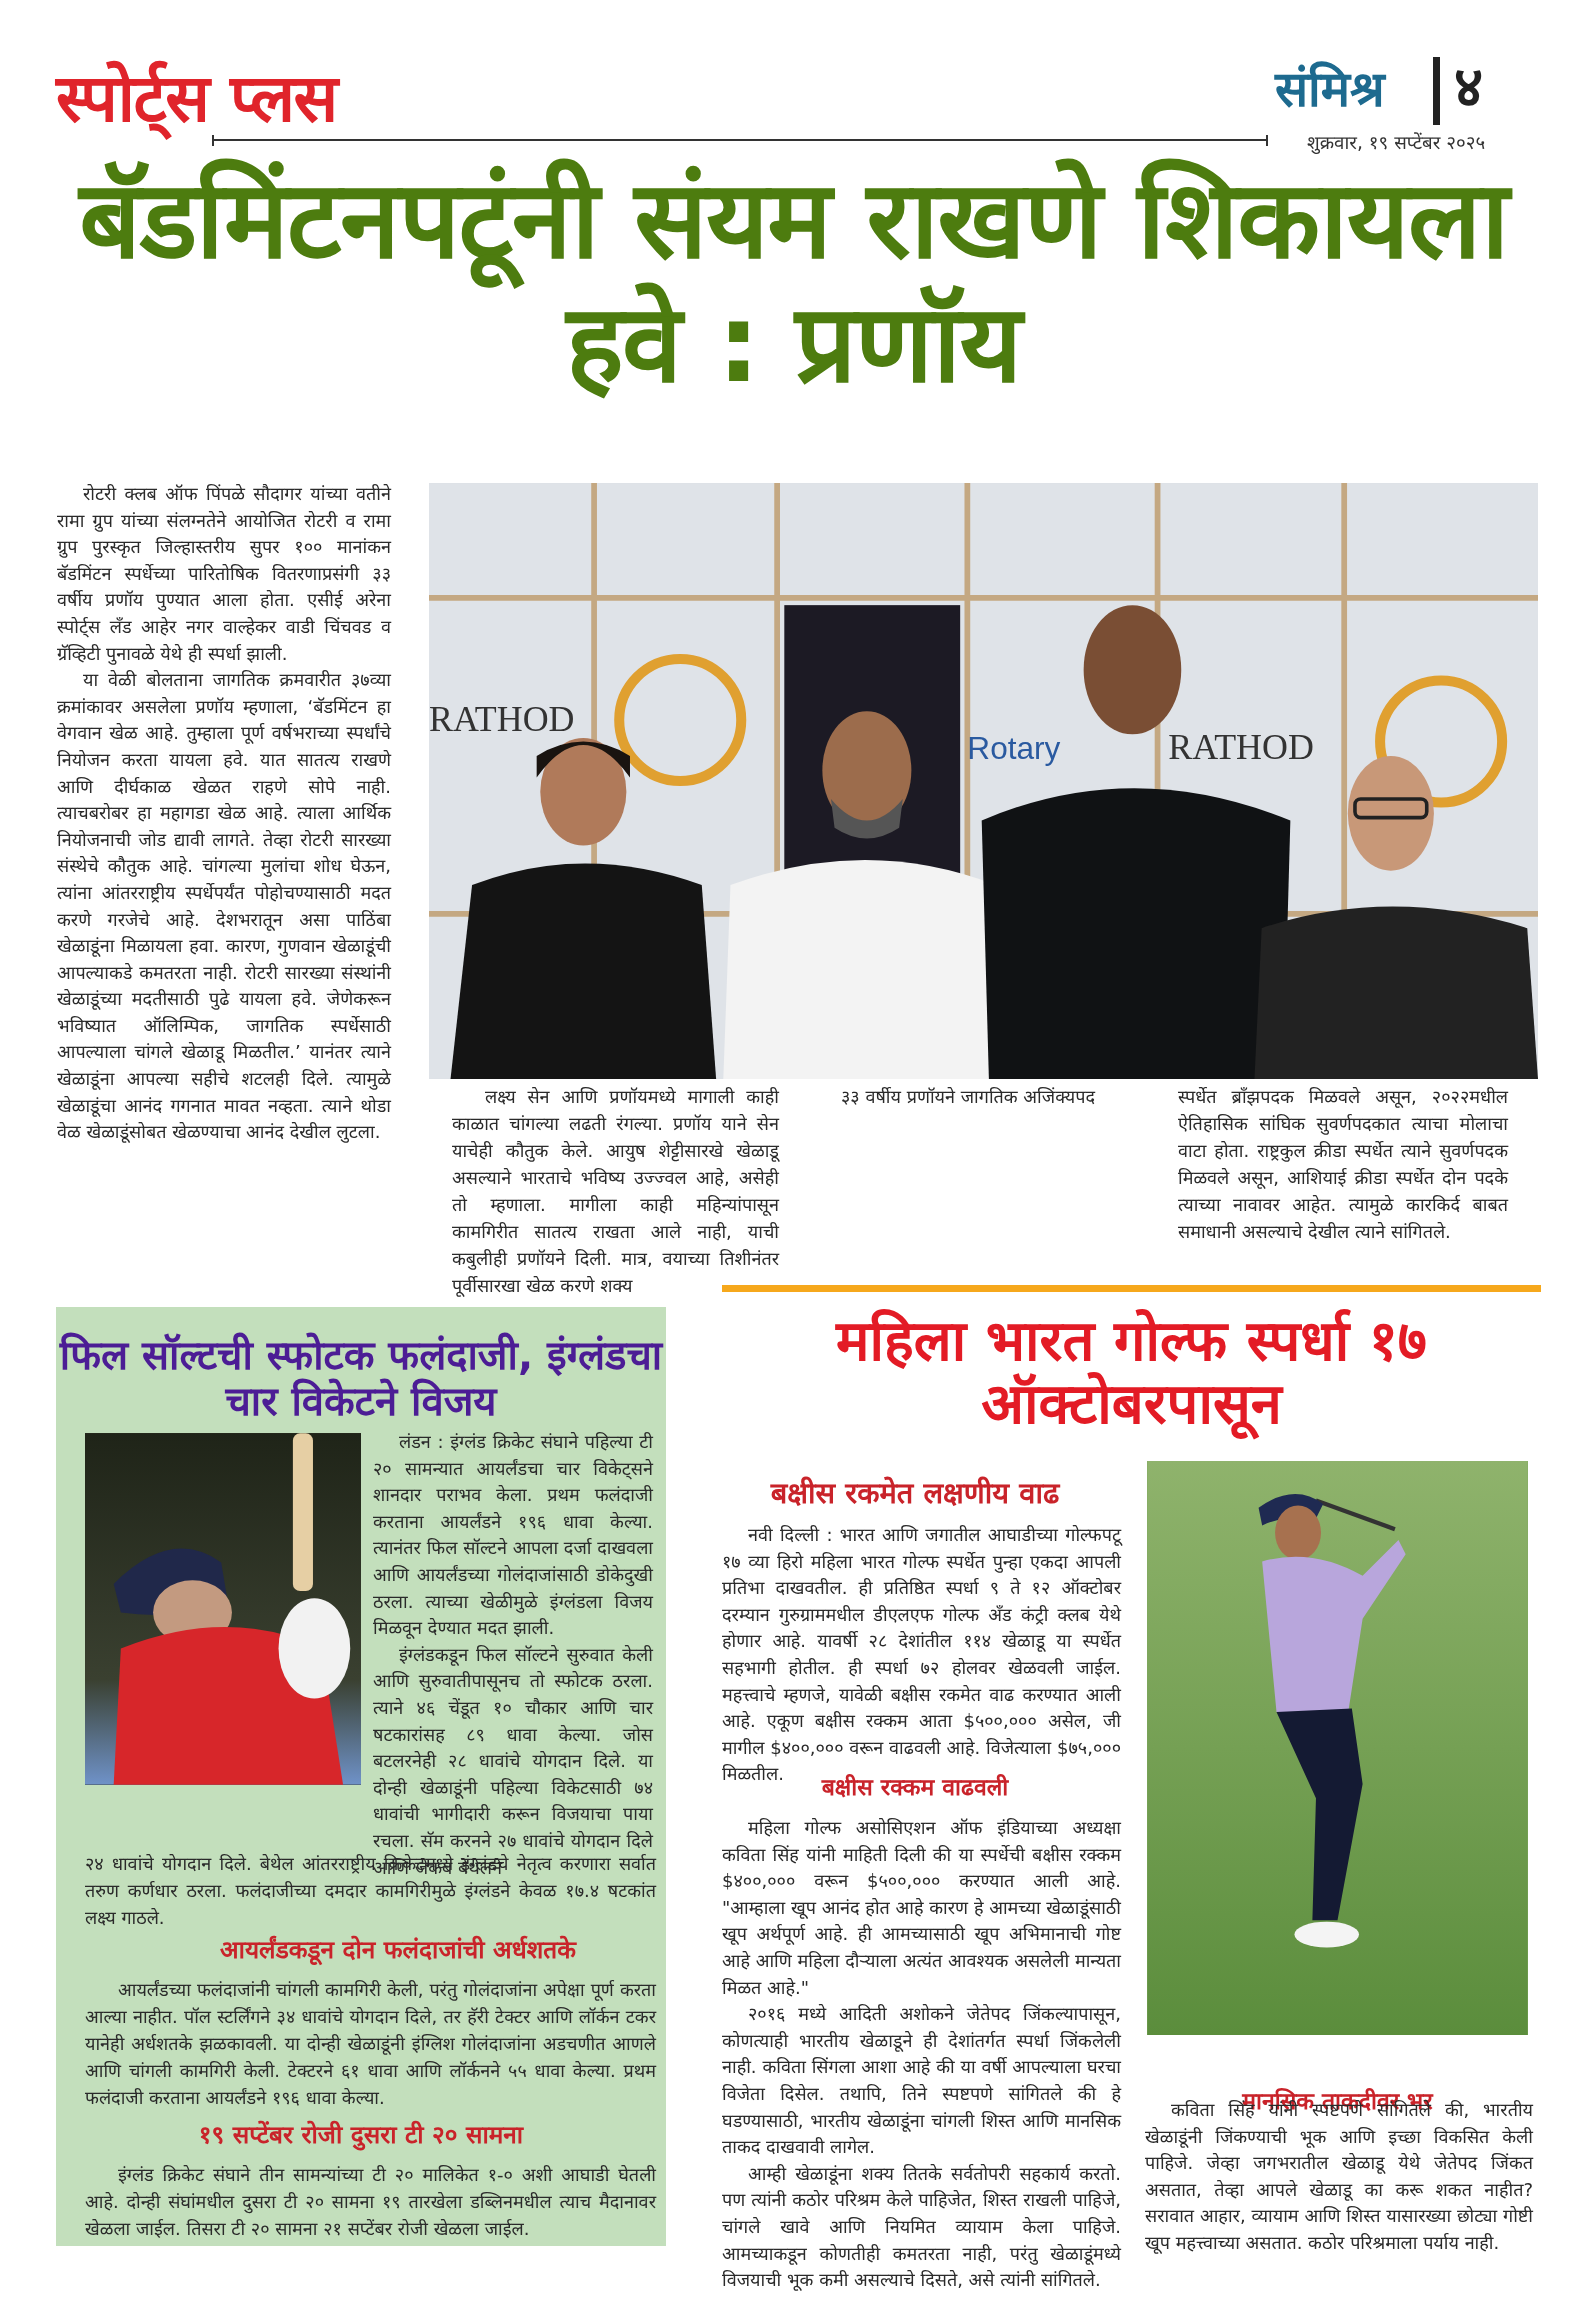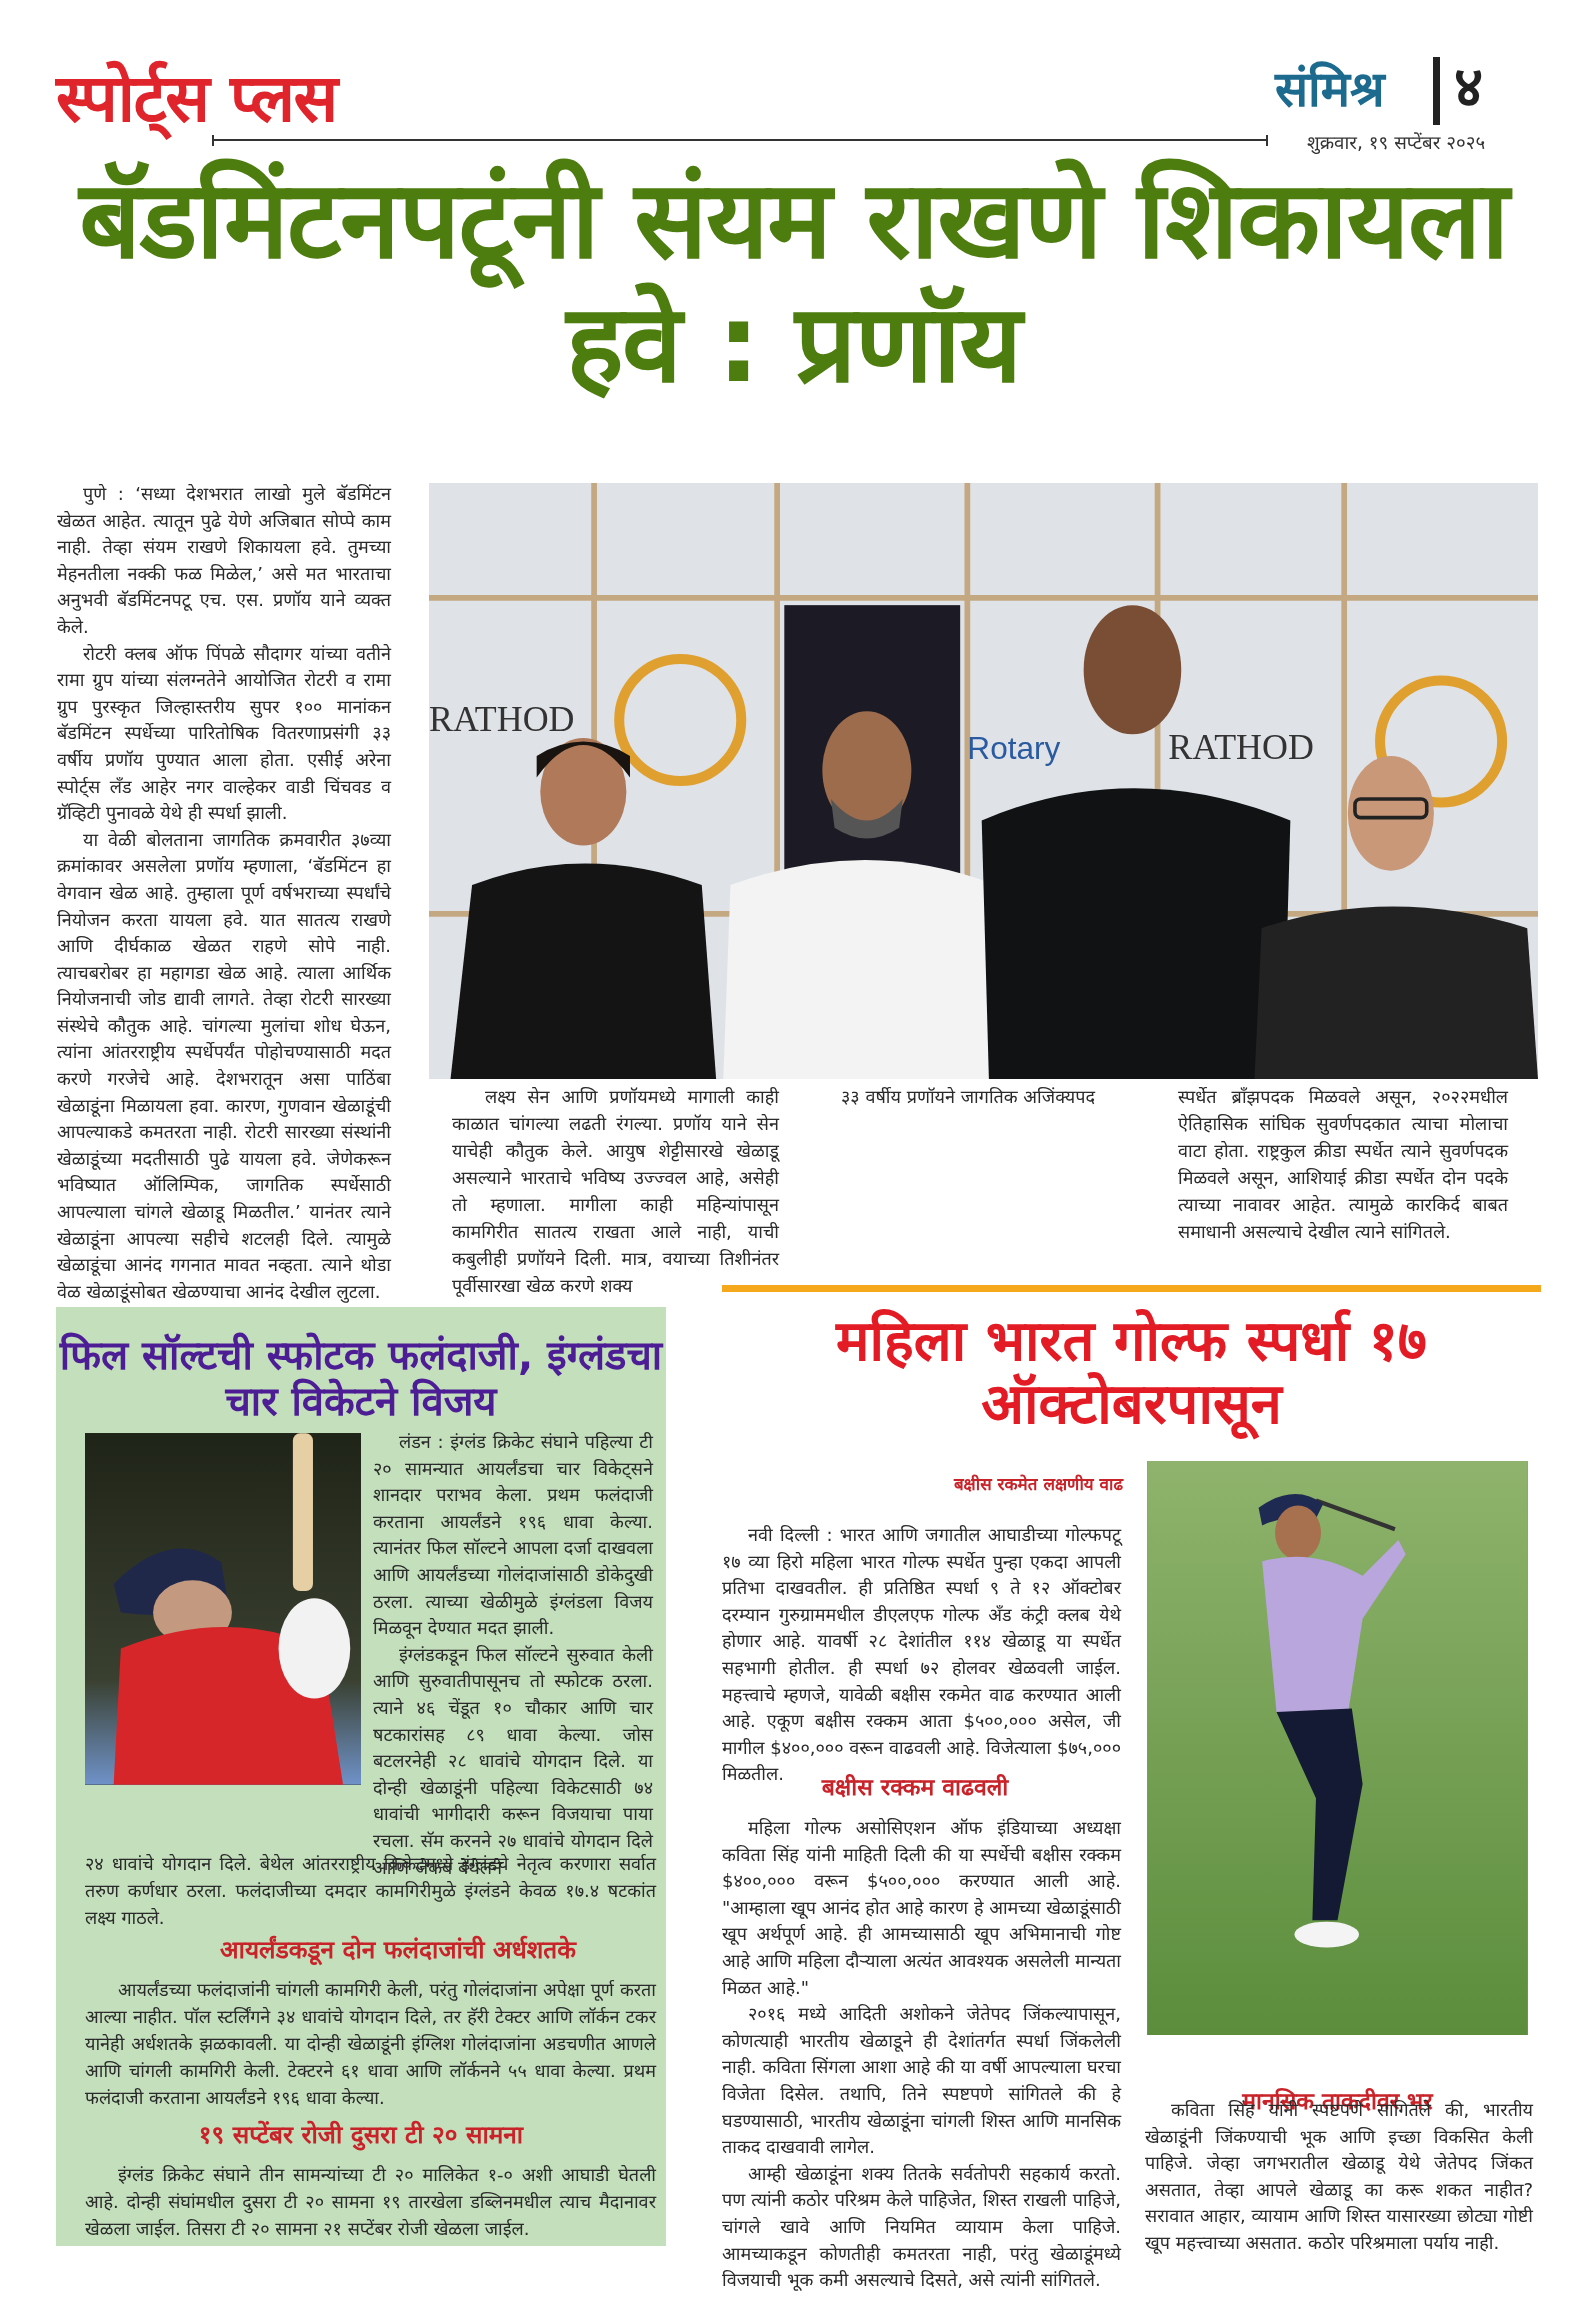--- a/index.html
+++ b/index.html
@@ -42,21 +42,21 @@
   .cricket-cont { left: 85px; top: 1850px; width: 571px; }
   .sub-red { text-align: center; font-weight: 900; color: #c9232a; }
   .cricket-sub1 { left: 56px; top: 1932px; width: 684px; font-size: 24.4px; }
   .cricket-body2 { left: 85px; top: 1976px; width: 571px; }
   .cricket-sub2 { left: 56px; top: 2117px; width: 610px; font-size: 24.4px; }
   .cricket-body3 { left: 85px; top: 2161px; width: 571px; }
 
   
   .yellow-rule { left: 722px; top: 1285px; width: 819px; height: 6.5px; background: #f6a81c; }
   .golf-head { left: 722px; top: 1310px; width: 819px; text-align: center; font-size: 56px; font-weight: 900; color: #e31b25; line-height: 1.12; }
-  .golf-sub1 { left: 707px; top: 1472px; width: 416px; font-size: 17px; text-align: right; }
+  .golf-sub1 { left: 707px; top: 1472px; width: 416px; font-size: 29px; }
   .golf-body1 { left: 722px; top: 1522px; width: 399px; }
   .golf-sub2 { left: 707px; top: 1770px; width: 416px; font-size: 23px; }
   .golf-body2 { left: 722px; top: 1815px; width: 399px; }
   .golf-photo { left: 1147px; top: 1461px; width: 381px; height: 574px; overflow: hidden; background: #7fa85f; }
   .golf-sub3 { left: 1147px; top: 2046px; width: 381px; font-size: 23px; margin-top: 38px; }
   .golf-body3 { left: 1145px; top: 2097px; width: 388px; }
 
   svg { display: block; }
 </style>
 </head>
@@ -65,21 +65,20 @@
 <div class="abs section-title">स्पोर्ट्स प्लस</div>
 <div class="abs header-rule"></div>
 <div class="abs section-name">संमिश्र</div>
 <div class="abs header-bar"></div>
 <div class="abs page-number">४</div>
 <div class="abs issue-date">शुक्रवार, १९ सप्टेंबर २०२५</div>
 
 <h1 class="abs headline">बॅडमिंटनपटूंनी संयम राखणे शिकायला हवे : प्रणॉय</h1>
 
 <div class="abs col-left body-text">
-  <p>पुणे : ‘सध्या देशभरात लाखो मुले बॅडमिंटन खेळत आहेत. त्यातून पुढे येणे अजिबात सोप्पे काम नाही. तेव्हा संयम राखणे शिकायला हवे. तुमच्या मेहनतीला नक्की फळ मिळेल,’ असे मत भारताचा अनुभवी बॅडमिंटनपटू एच. एस. प्रणॉय याने व्यक्त केले.</p>
   <p>रोटरी क्लब ऑफ पिंपळे सौदागर यांच्या वतीने रामा ग्रुप यांच्या संलग्नतेने आयोजित रोटरी व रामा ग्रुप पुरस्कृत जिल्हास्तरीय सुपर १०० मानांकन बॅडमिंटन स्पर्धेच्या पारितोषिक वितरणाप्रसंगी ३३ वर्षीय प्रणॉय पुण्यात आला होता. एसीई अरेना स्पोर्ट्स लॅंड आहेर नगर वाल्हेकर वाडी चिंचवड व ग्रॅव्हिटी पुनावळे येथे ही स्पर्धा झाली.</p>
   <p>या वेळी बोलताना जागतिक क्रमवारीत ३७व्या क्रमांकावर असलेला प्रणॉय म्हणाला, ‘बॅडमिंटन हा वेगवान खेळ आहे. तुम्हाला पूर्ण वर्षभराच्या स्पर्धांचे नियोजन करता यायला हवे. यात सातत्य राखणे आणि दीर्घकाळ खेळत राहणे सोपे नाही. त्याचबरोबर हा महागडा खेळ आहे. त्याला आर्थिक नियोजनाची जोड द्यावी लागते. तेव्हा रोटरी सारख्या संस्थेचे कौतुक आहे. चांगल्या मुलांचा शोध घेऊन, त्यांना आंतरराष्ट्रीय स्पर्धेपर्यंत पोहोचण्यासाठी मदत करणे गरजेचे आहे. देशभरातून असा पाठिंबा खेळाडूंना मिळायला हवा. कारण, गुणवान खेळाडूंची आपल्याकडे कमतरता नाही. रोटरी सारख्या संस्थांनी खेळाडूंच्या मदतीसाठी पुढे यायला हवे. जेणेकरून भविष्यात ऑलिम्पिक, जागतिक स्पर्धेसाठी आपल्याला चांगले खेळाडू मिळतील.’ यानंतर त्याने खेळाडूंना आपल्या सहीचे शटलही दिले. त्यामुळे खेळाडूंचा आनंद गगनात मावत नव्हता. त्याने थोडा वेळ खेळाडूंसोबत खेळण्याचा आनंद देखील लुटला.</p>
 </div>
 
 <div class="abs main-photo">
   <svg width="1109" height="596" viewBox="0 0 1545 830">
     <rect width="1545" height="830" fill="#dfe3e8"></rect>
     <g stroke="#c4a882" stroke-width="8">
       <line x1="230" y1="0" x2="230" y2="830"></line>
         <line x1="485" y1="0" x2="485" y2="830"></line>

